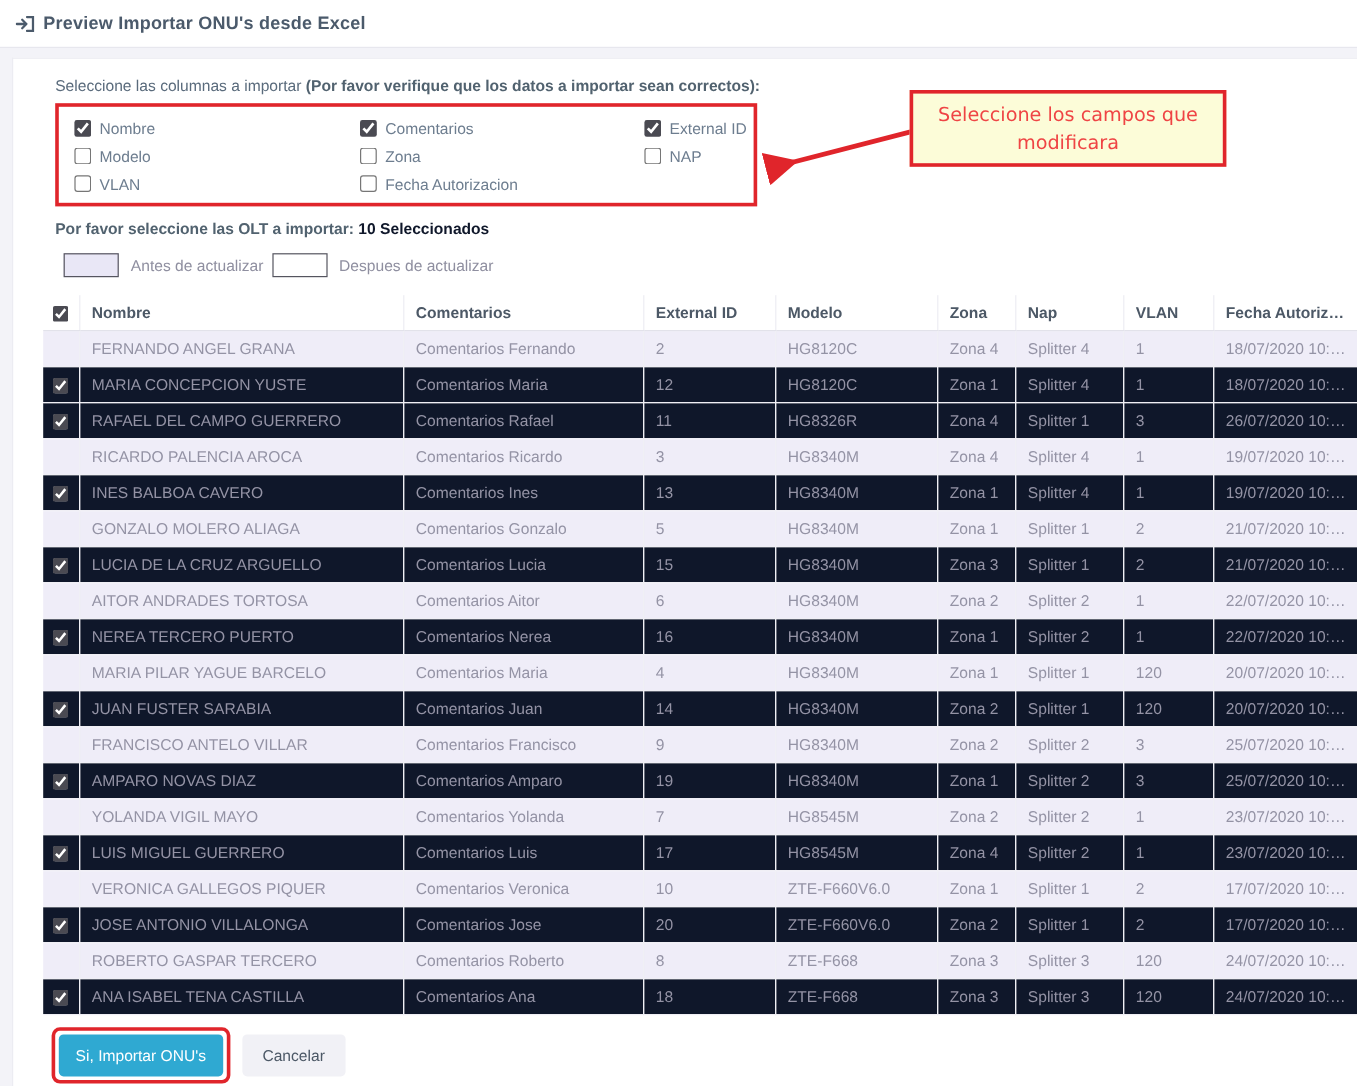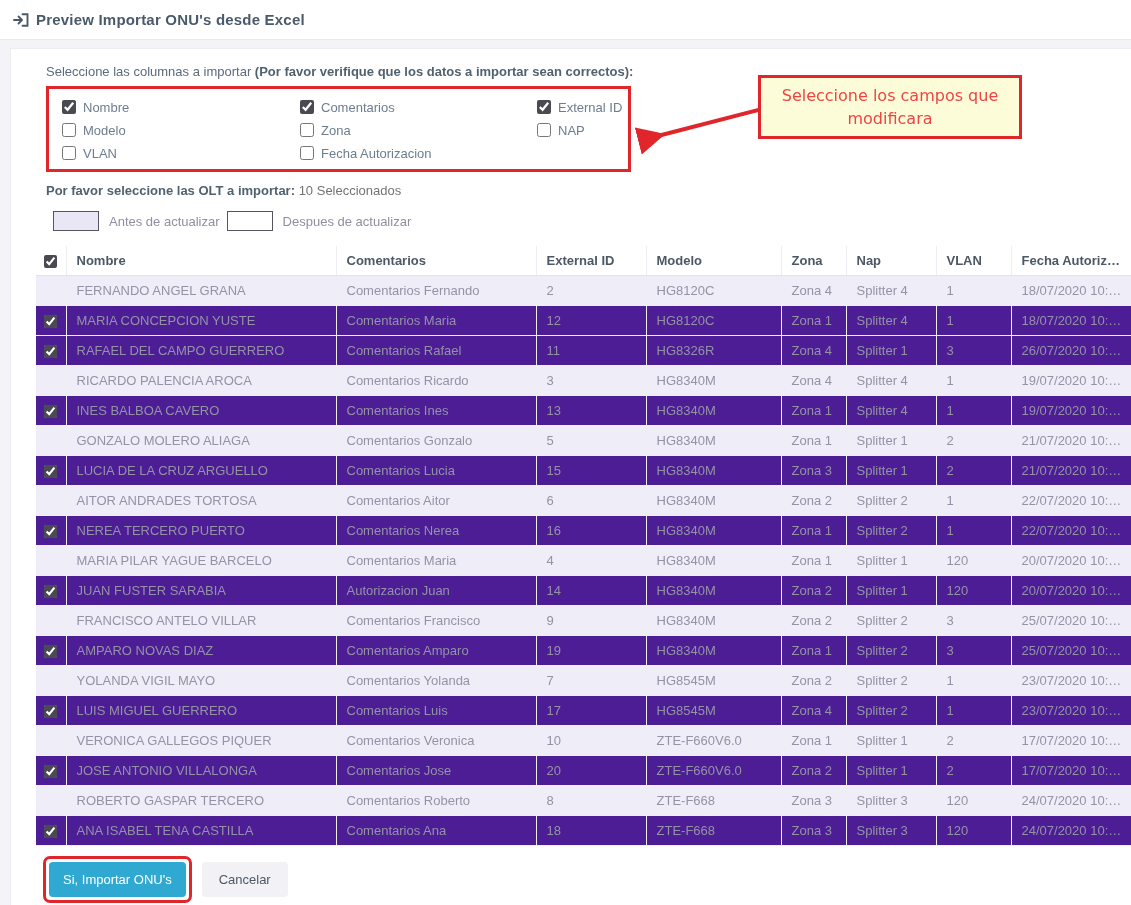--- a/index.html
+++ b/index.html
@@ -18,32 +18,32 @@
   .card{position:absolute;left:10px;top:8px;right:0;bottom:0;background:#fff;
     border:1px solid #ececf2;border-bottom:none;border-right:none;padding-top:15px;}
   .sel-label{margin-left:35px;font-size:13px;color:#5a6b7c;}
   .sel-label b{color:#51626f;}
   .red-panel{margin-left:35px;margin-top:7px;width:585px;border:3px solid var(--accent-red);
     padding:9px 0 7px 13px;display:grid;grid-template-columns:238px 237px 1fr;row-gap:5px;background:#fff;}
   .colchk{display:flex;align-items:center;height:18px;cursor:pointer;}
   .colchk input{width:14px;height:14px;margin:0 7px 0 0;accent-color:#4a4a52;}
   .colchk span{font-size:13px;color:#6d7d8f;}
   .olt-line{margin-left:35px;margin-top:11px;font-size:13px;color:#51626f;}
-  .olt-line .cnt{font-weight:normal;color:#737373;}
+  .olt-line .cnt{font-weight:bold;color:#0f172a;}
   .legend{margin-left:42px;margin-top:13px;display:flex;align-items:center;font-size:13px;color:#8f8fa0;}
   .swatch{width:46px;height:20px;border:1px solid #55555f;margin-right:10px;}
   .swatch.before{background:#e9e7f6;}
   .swatch.after{background:#fff;margin-left:7px;}
   table{margin-left:25px;margin-top:15px;border-collapse:collapse;table-layout:fixed;width:1096px;font-size:13px;}
   th,td{padding:7px 10px;text-align:left;border-right:1px solid #ededf3;overflow:hidden;
     white-space:nowrap;text-overflow:ellipsis;}
   th:last-child,td:last-child{border-right:none;}
   thead th{color:#4c5866;font-weight:bold;border-bottom:1px solid #e2e2ea;background:#fff;}
   tbody td{color:#9493a5;border-bottom:1px solid #f0eff5;}
-  tbody tr{background:#4c1d95;}
+  tbody tr{background:#0f172a;}
   tbody tr.before{background:var(--before-row);}
   .selcell{text-align:center;padding:5px 4px;}
   .selcell input,th input{width:13px;height:13px;accent-color:#4a4a52;margin:0;vertical-align:middle;}
   .footer{margin-left:32px;margin-top:10px;display:flex;align-items:center;}
   .red-outline{border:3px solid var(--accent-red);border-radius:7px;padding:3px;display:inline-block;}
   .btn{font-family:"Liberation Sans",sans-serif;font-size:13px;border:none;border-radius:4px;
     padding:10px 14px;cursor:pointer;}
   .btn.import{background:var(--brand-blue);color:#fff;}
   .btn.cancel{background:#f1f1f6;color:#4c5866;margin-left:10px;padding:10px 17px;}
   .note{position:absolute;left:758px;top:35px;width:264px;min-height:58px;background:var(--note-bg);
@@ -253,21 +253,21 @@
             <td>4</td>
             <td>HG8340M</td>
             <td>Zona 1</td>
             <td>Splitter 1</td>
             <td>120</td>
             <td>20/07/2020 10:16</td>
           </tr>
           <tr>
             <td class="selcell"><input type="checkbox" checked="" style=""></td>
             <td>JUAN FUSTER SARABIA</td>
-            <td>Autorizacion Juan</td>
+            <td>Comentarios Juan</td>
             <td>14</td>
             <td>HG8340M</td>
             <td>Zona 2</td>
             <td>Splitter 1</td>
             <td>120</td>
             <td>20/07/2020 10:16</td>
           </tr>
           <tr class="before">
             <td class="selcell"></td>
             <td>FRANCISCO ANTELO VILLAR</td>

